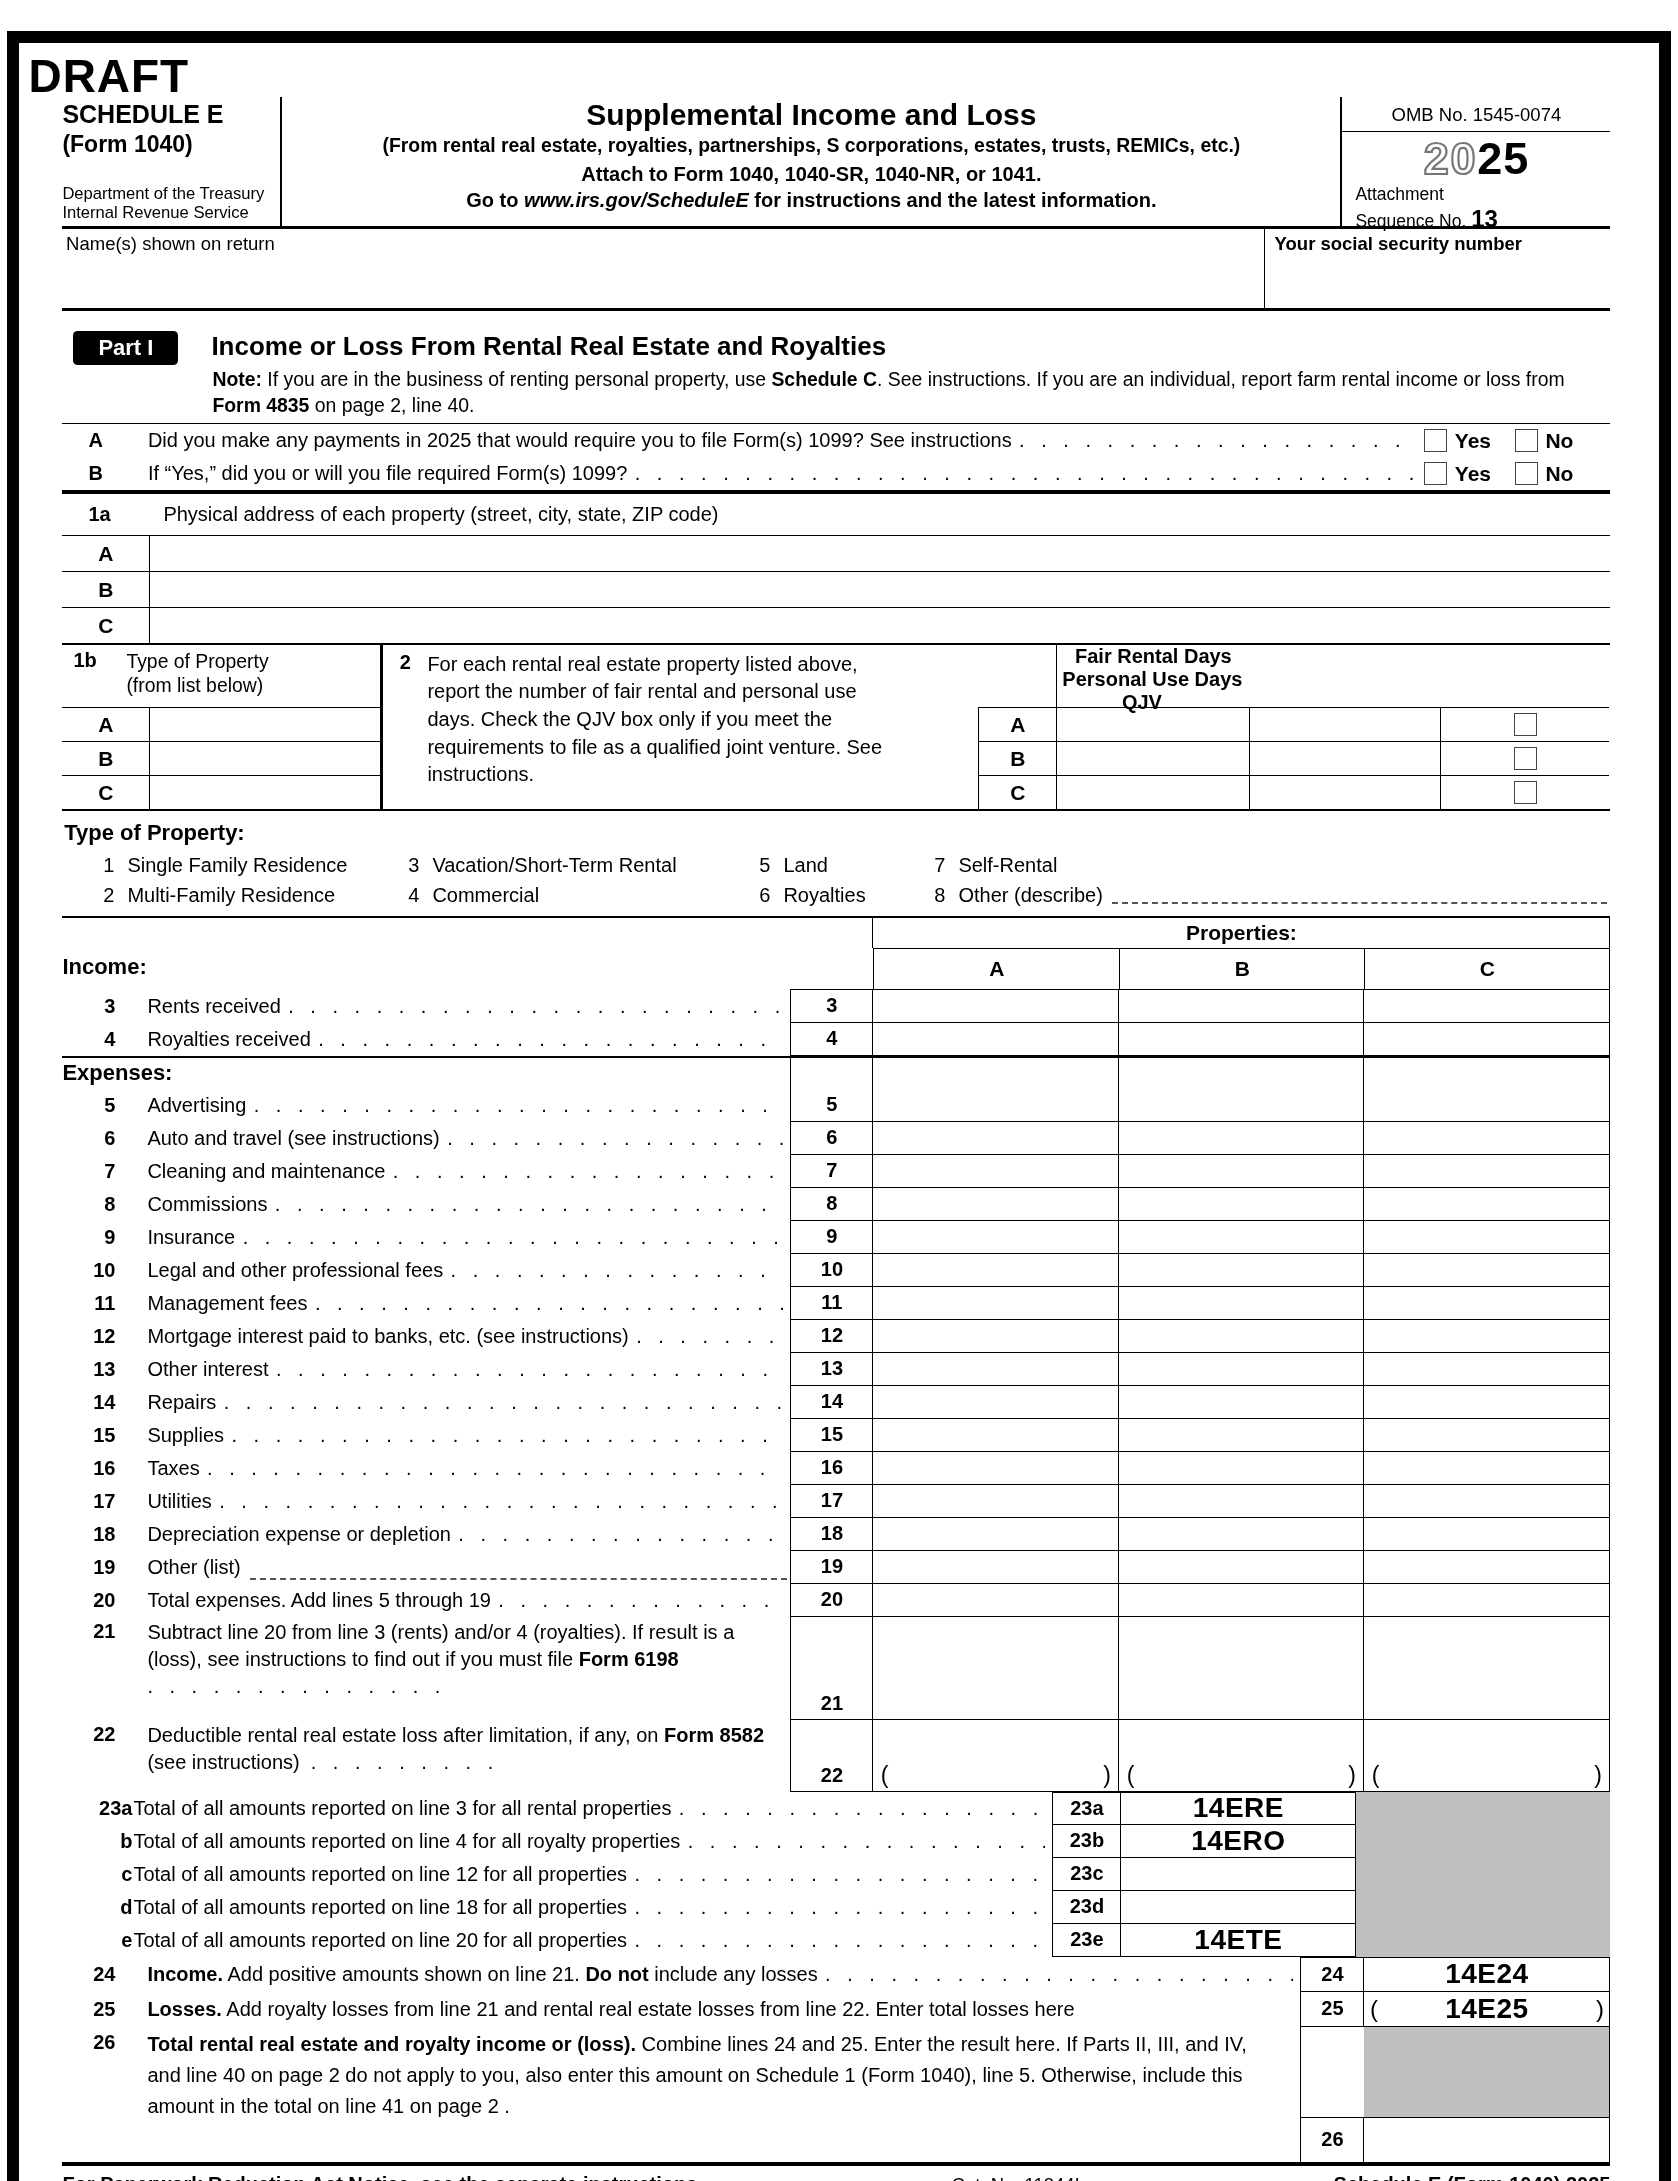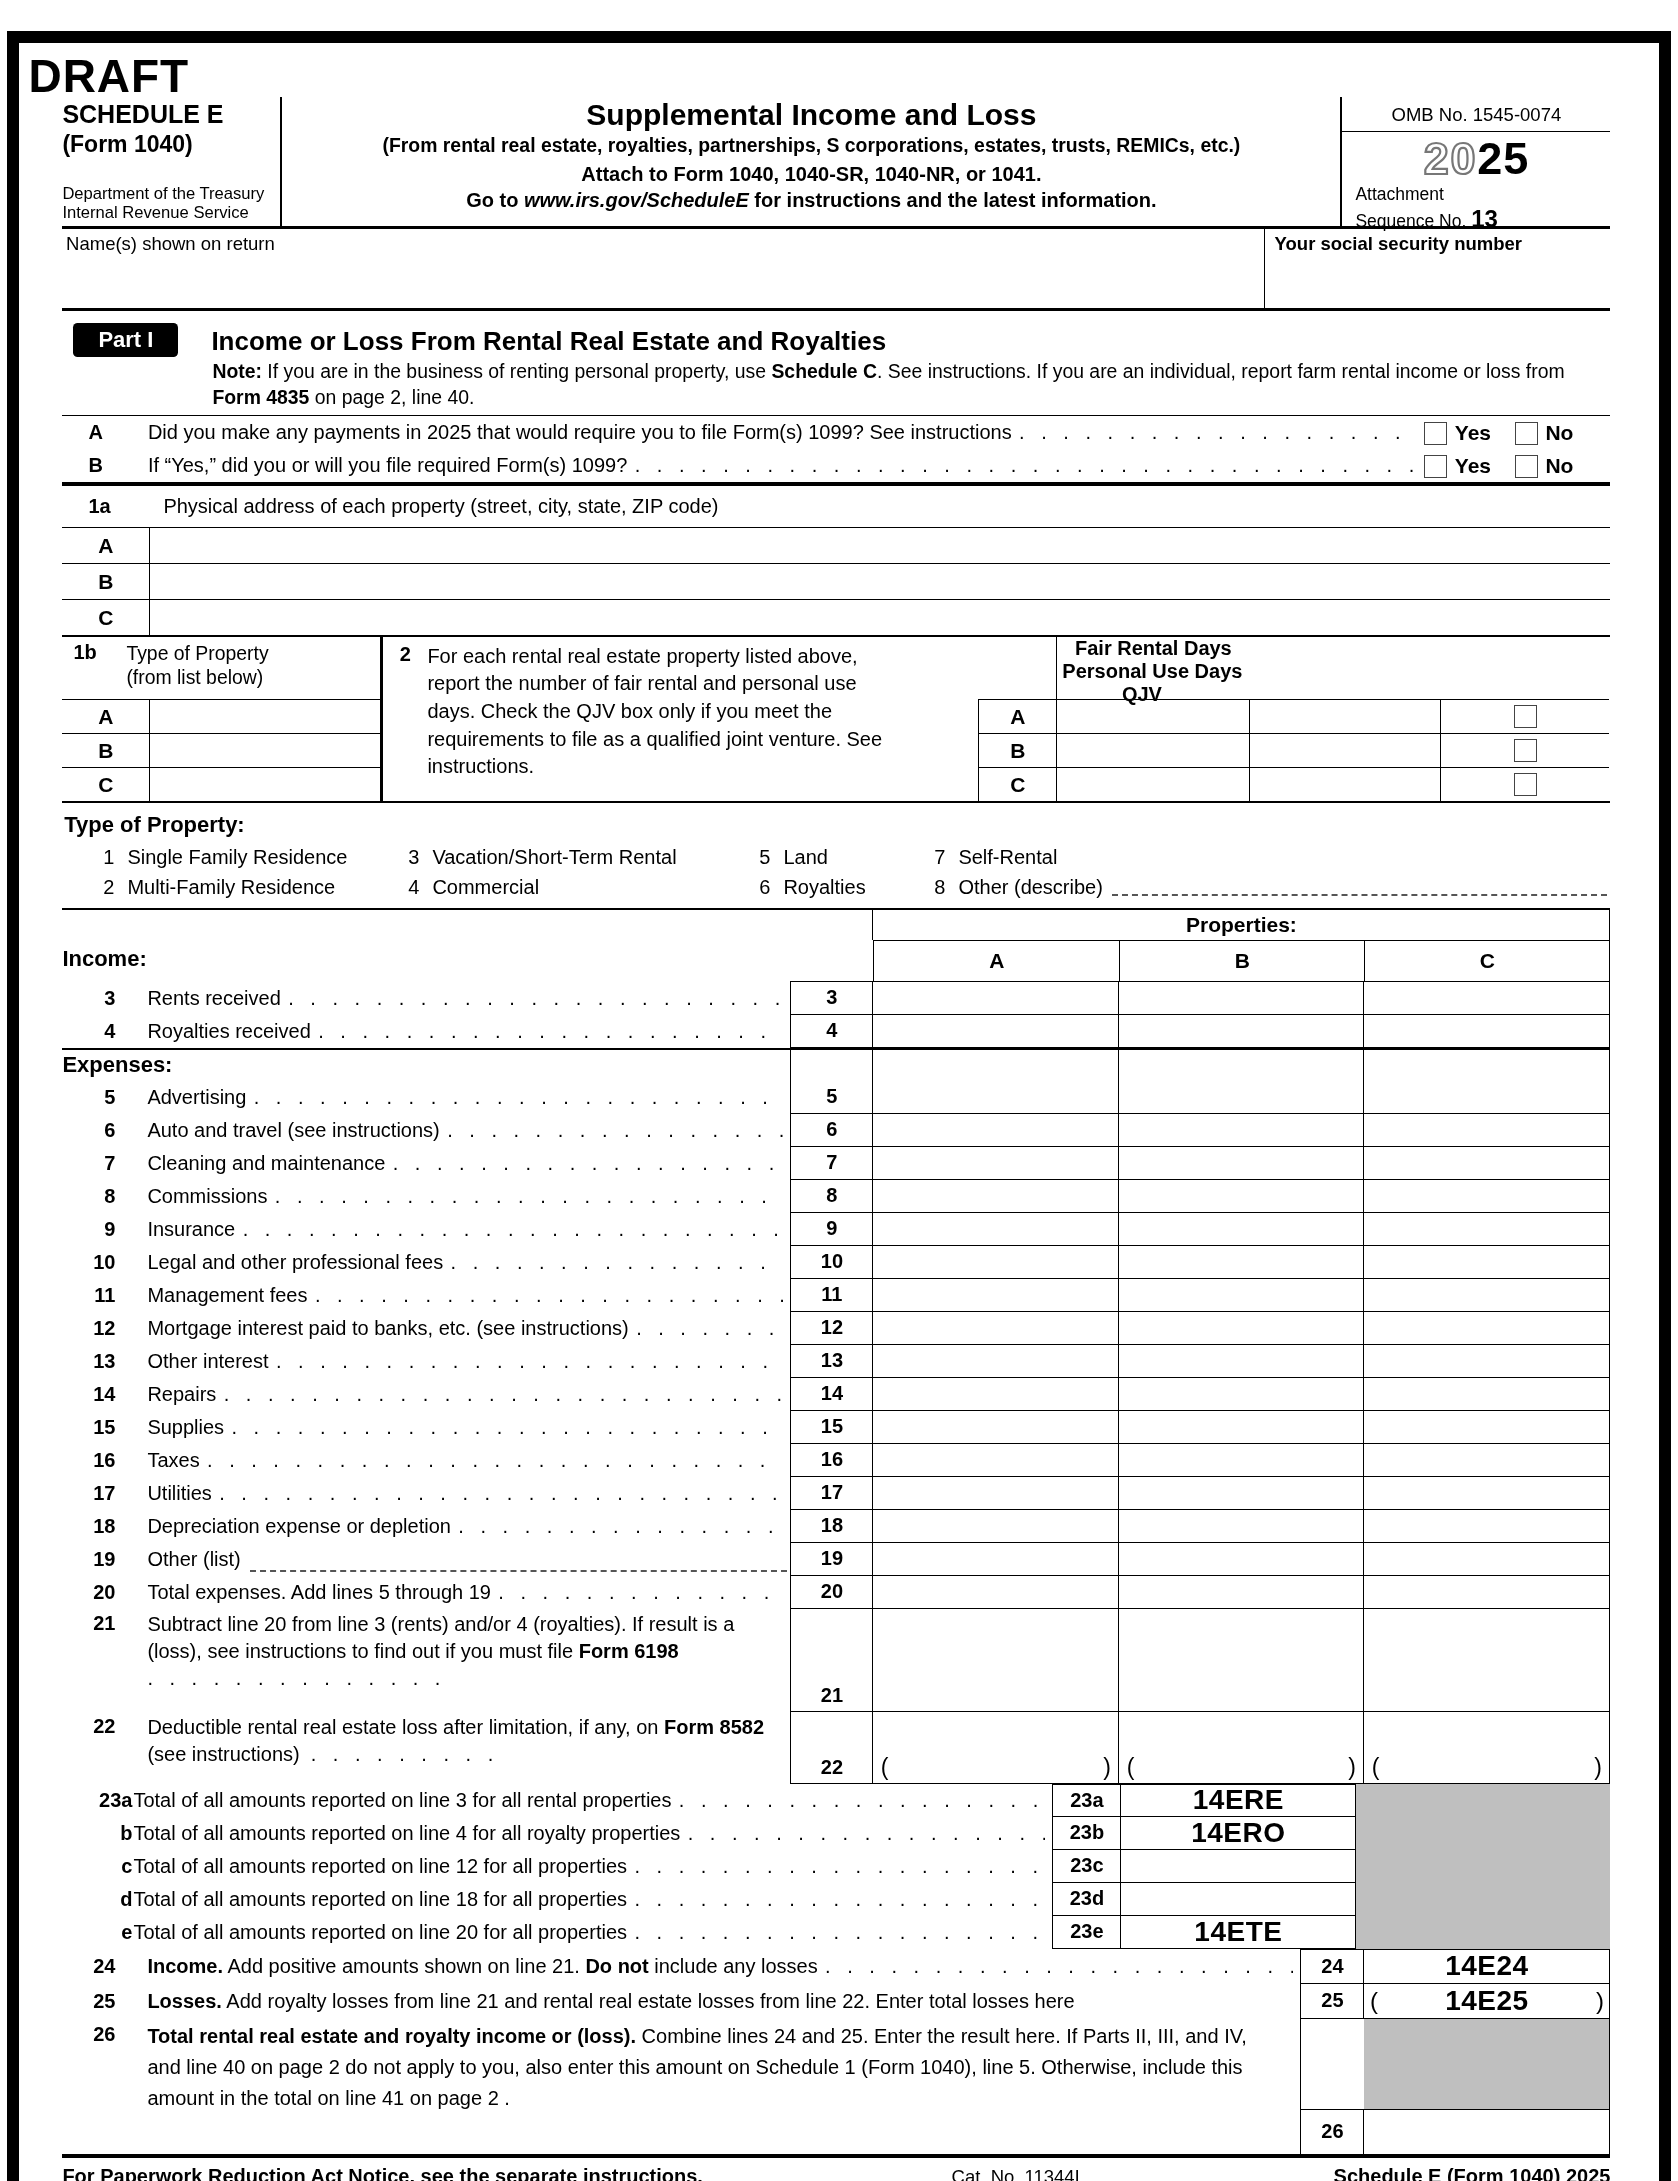--- a/index.html
+++ b/index.html
@@ -28,35 +28,35 @@
   .yb{letter-spacing:0.9px;}
   .attseq{font-size:17.5px;padding-left:13px;line-height:1.15;margin-top:1.8px;}
   .seqno{font-weight:bold;font-size:24px;}
 
   
   .namerow{display:flex;height:79px;border-bottom:3.7px solid #000;}
   .nr-left{flex:1;font-size:18.5px;padding:4.6px 0 0 3.7px;}
   .nr-right{width:346px;border-left:1.8px solid #000;font-size:18.5px;font-weight:bold;padding:4.6px 0 0 9.2px;box-sizing:border-box;}
 
   
-  .partrow{display:flex;align-items:flex-end;margin-top:12px;}
+  .partrow{display:flex;align-items:flex-start;margin-top:20px;}
   .badge{width:105px;height:34px;background:#000;color:#fff;font-size:22px;font-weight:bold;display:flex;align-items:center;justify-content:center;margin-left:11px;border-radius:4.6px;}
   .ptitle{font-size:26px;font-weight:bold;margin-left:33px;}
   .pnote{font-size:19.4px;margin:2.8px 0 5.5px 150px;width:1357px;line-height:1.3;}
   .div2{border-top:1.8px solid #000;}
   .div3{border-top:2.8px solid #000;}
   .div4{border-top:4.6px solid #000;}
 
   
   .qrow{display:flex;align-items:center;height:33px;font-size:20px;}
   .q-id{width:41px;margin-left:26px;font-weight:bold;}
   .q-text{margin-left:18.5px;white-space:nowrap;}
   .dots{flex:1;min-width:0;overflow:hidden;white-space:nowrap;letter-spacing:5.5px;margin:0 7.4px;color:#000;}
   .idots{letter-spacing:5.5px;white-space:nowrap;}
-  .ynwrap{display:flex;align-items:flex-end;margin-right:37px;}
+  .ynwrap{display:flex;align-items:center;margin-right:37px;}
   .chk{width:23px;height:23px;border:1.8px solid #444;background:#fff;display:inline-block;box-sizing:border-box;}
   .yn{font-size:21px;font-weight:bold;margin:0 24px 0 7.4px;}
   .yn.last{margin-right:0;}
 
   
   .a1hdr{display:flex;align-items:center;height:41px;font-size:20px;}
   .a1num{width:53px;margin-left:26px;font-weight:bold;}
   .a1lbl{margin-left:22px;}
   .a1row{display:flex;height:35px;border-top:1.8px solid #000;}
   .a1letter{width:88px;display:flex;align-items:center;justify-content:center;font-weight:bold;font-size:21px;border-right:1.8px solid #000;box-sizing:border-box;}

